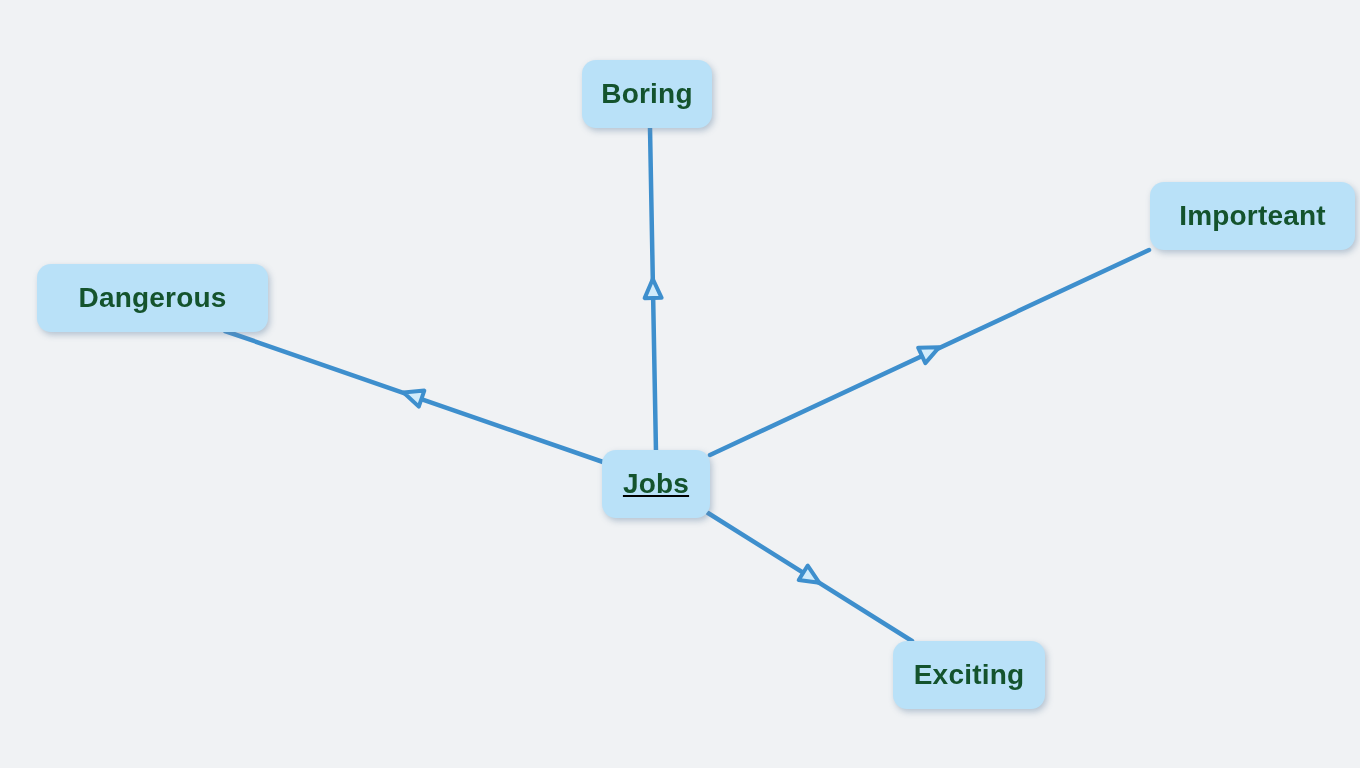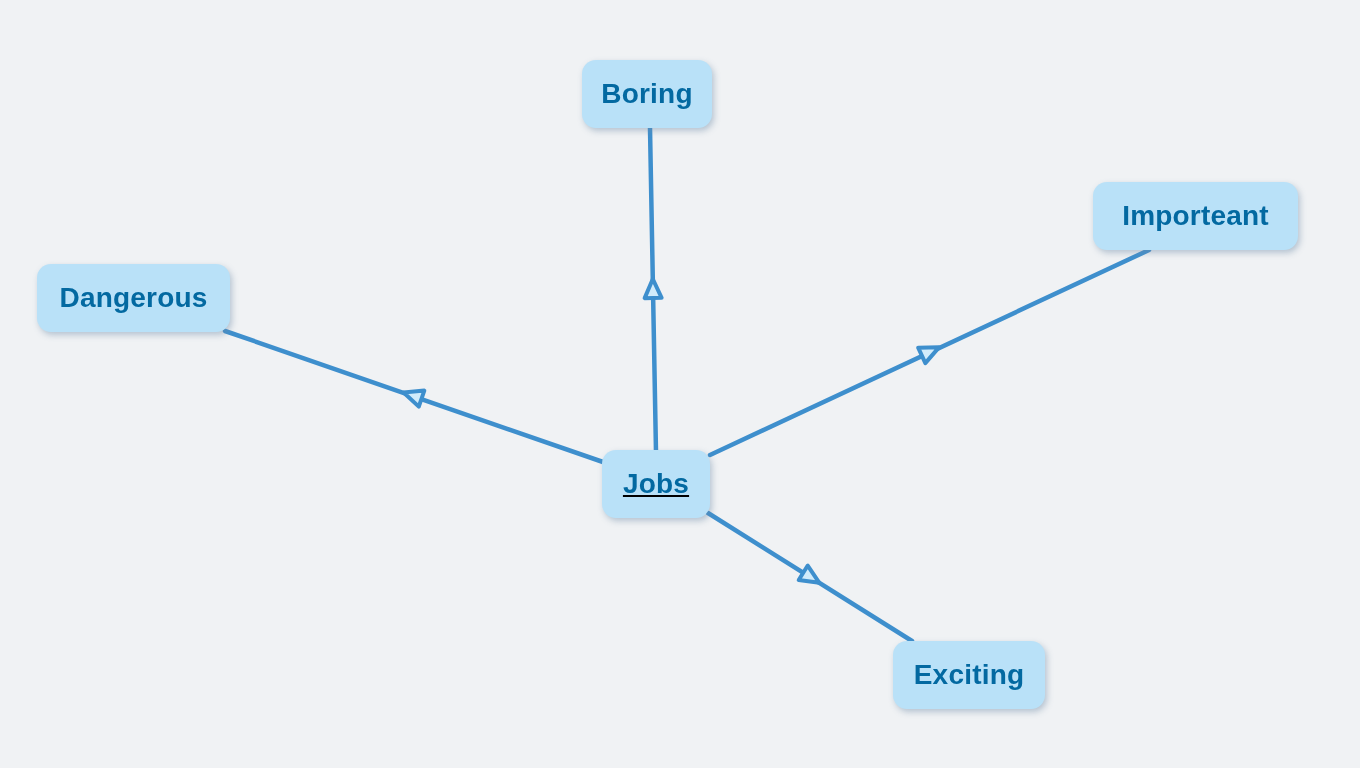--- a/index.html
+++ b/index.html
@@ -41,30 +41,30 @@
     align-items: center;
     justify-content: center;
     height: 68px;
     background: #b9e1f8;
     border-radius: 14px;
     box-shadow: 2px 3px 6px rgba(108, 138, 166, 0.45);
     cursor: pointer;
     box-sizing: border-box;
   }
   .node .label {
-    color: #0369a1;
+    color: #14532d;
     font-size: 28px;
     font-weight: 700;
     letter-spacing: 0.2px;
     white-space: nowrap;
     user-select: none;
   }
   #node-boring     { left: 582px;  top: 60px;  width: 130px; }
-  #node-importeant { left: 1093px; top: 182px; width: 205px; }
-  #node-dangerous  { left: 37px;   top: 264px; width: 193px; }
+  #node-importeant { left: 1150px; top: 182px; width: 205px; }
+  #node-dangerous  { left: 37px;   top: 264px; width: 231px; }
   #node-jobs       { left: 602px;  top: 450px; width: 108px; text-decoration: underline; }
   #node-exciting   { left: 893px;  top: 641px; width: 152px; }
 </style>
 </head>
 <body>
 
 <div class="canvas">
 
   <svg class="edges" viewBox="0 0 1360 768" xmlns="http://www.w3.org/2000/svg">
 

